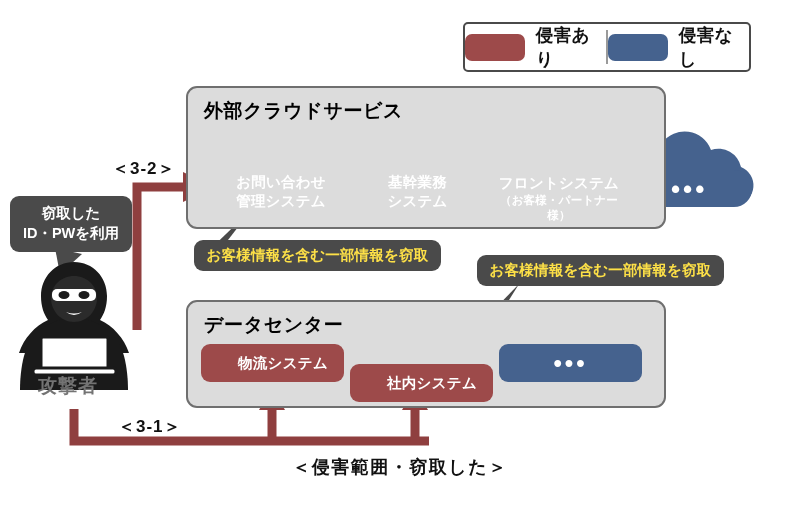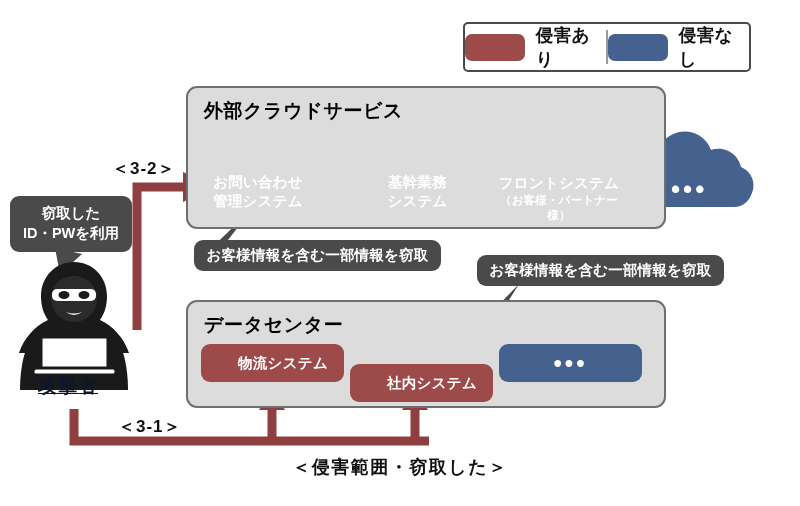--- a/index.html
+++ b/index.html
@@ -59,40 +59,40 @@
     display:flex;align-items:center;justify-content:center;gap:1px;
   }
   .dcbox .dcname{color:#fff;font-size:14.5px;font-weight:bold;letter-spacing:.3px;}
   .db-ic{width:20px;height:24px;flex:0 0 auto;}
   .dc-dots{color:#fff;font-size:24px;font-weight:bold;letter-spacing:3px;line-height:1;}
 
   
   .callout{
     position:absolute;background:#4a4a4a;border-radius:9px;
     display:flex;align-items:center;justify-content:center;
-    color:#ffffff;font-size:14.5px;font-weight:bold;letter-spacing:.2px;
+    color:#fde047;font-size:14.5px;font-weight:bold;letter-spacing:.2px;
     box-sizing:border-box;
   }
   #callout-1{left:194px;top:240px;width:247px;height:31px;}
   #callout-2{left:477px;top:255px;width:247px;height:31px;}
 
   
   #bubble{
     left:10px;top:196px;width:122px;height:56px;
     background:#4a4a4a;border-radius:9px;
     display:flex;align-items:center;justify-content:center;
     color:#ffffff;font-size:14.5px;font-weight:bold;line-height:1.35;text-align:center;
     box-sizing:border-box;
   }
 
   
   .steplbl{position:absolute;font-size:17px;font-weight:bold;color:#111;letter-spacing:1px;}
   #lbl-32{left:112px;top:157px;}
   #lbl-31{left:118px;top:415px;}
-  #attacker-label{position:absolute;left:38px;top:373px;font-size:19px;font-weight:bold;color:#0f172a;letter-spacing:1px;text-decoration:underline;}
+  #attacker-label{position:absolute;left:38px;top:373px;font-size:19px;font-weight:bold;color:#737373;letter-spacing:1px;}
   #caption{position:absolute;left:0;top:455px;width:800px;text-align:center;
            font-size:18px;font-weight:bold;color:#111;letter-spacing:1.5px;}
 </style>
 </head>
 <body>
 
 <div id="stage">
 
   <svg id="canvas" viewBox="0 0 800 506">
 
@@ -224,21 +224,21 @@
     <div class="divider"></div>
     <div class="lg-half">
       <span class="swatch" style="background:#45628e"></span>
       <span class="lg-txt">侵害なし</span>
     </div>
   </div>
 
   <div class="ovl panel" id="cloud-panel"></div>
   <div class="panel-title" id="cloud-panel-title">外部クラウドサービス</div>
 
-  <div class="cloud-label" style="left:200px;top:173px;width:116px;">
+  <div class="cloud-label" style="left:223px;top:173px;width:116px;">
     <span class="l1">お問い合わせ</span>
     <span class="l2">管理システム</span>
   </div>
 
   <div class="cloud-label" style="left:494px;top:174px;width:130px;">
     <span class="l1">フロントシステム</span>
     <span class="sml">（お客様・パートナー様）</span>
   </div>
 
   <div class="cloud-label" style="left:364px;top:173px;width:107px;">

